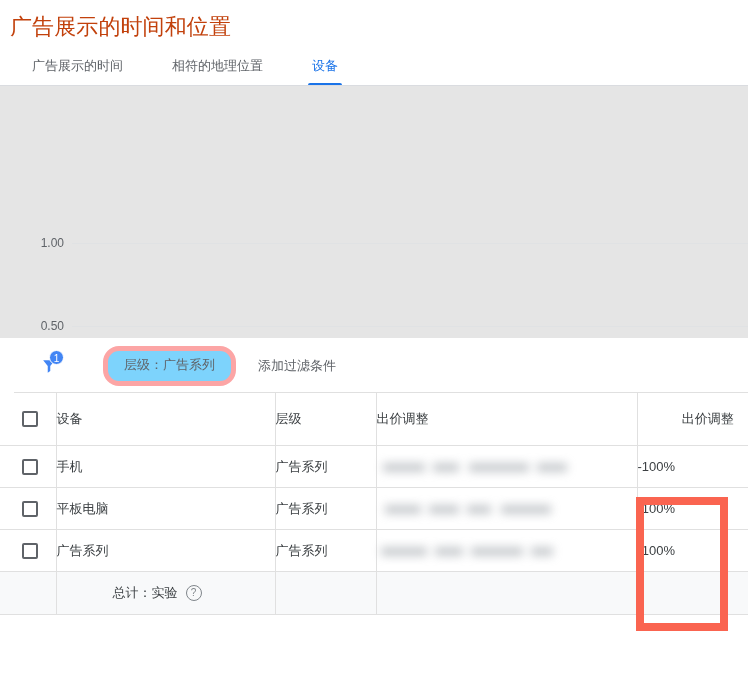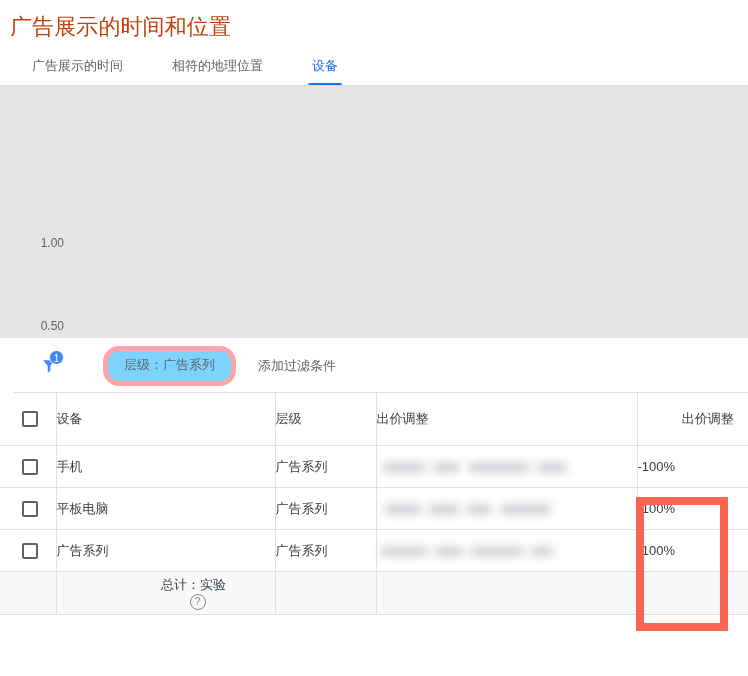--- a/index.html
+++ b/index.html
@@ -248,21 +248,20 @@
   tr.total-row td {
     background: #f8f9fa;
     height: 42px;
   }
   .total-label {
     display: flex;
     align-items: center;
     padding-left: 56px;
     color: #3c4043;
     font-size: 13px;
-    flex-direction: column;
   }
   .help-icon {
     display: inline-flex;
     align-items: center;
     justify-content: center;
     width: 14px;
     height: 14px;
     border: 1px solid #80868b;
     border-radius: 50%;
     font-size: 10px;

